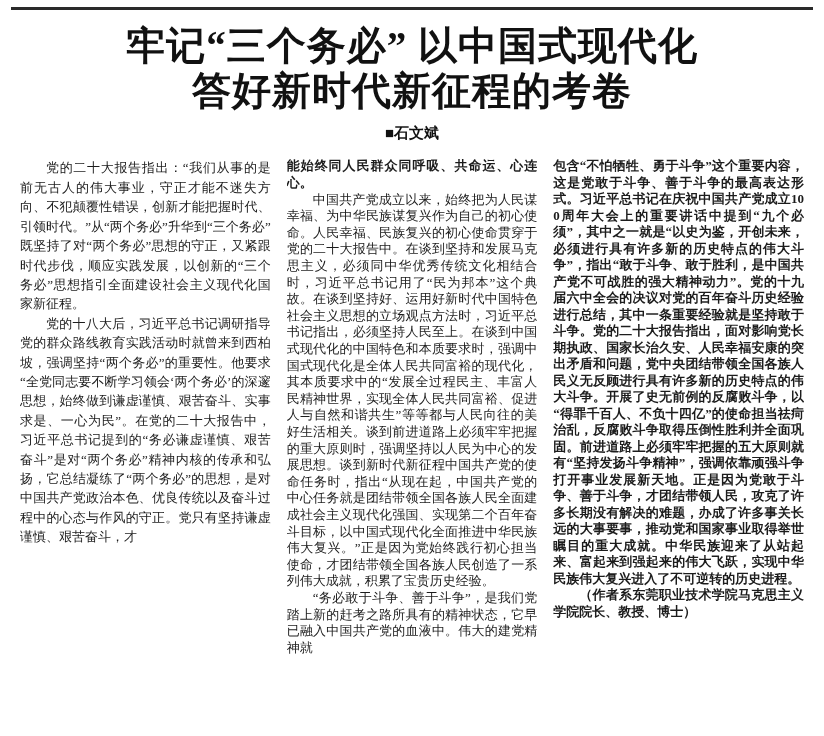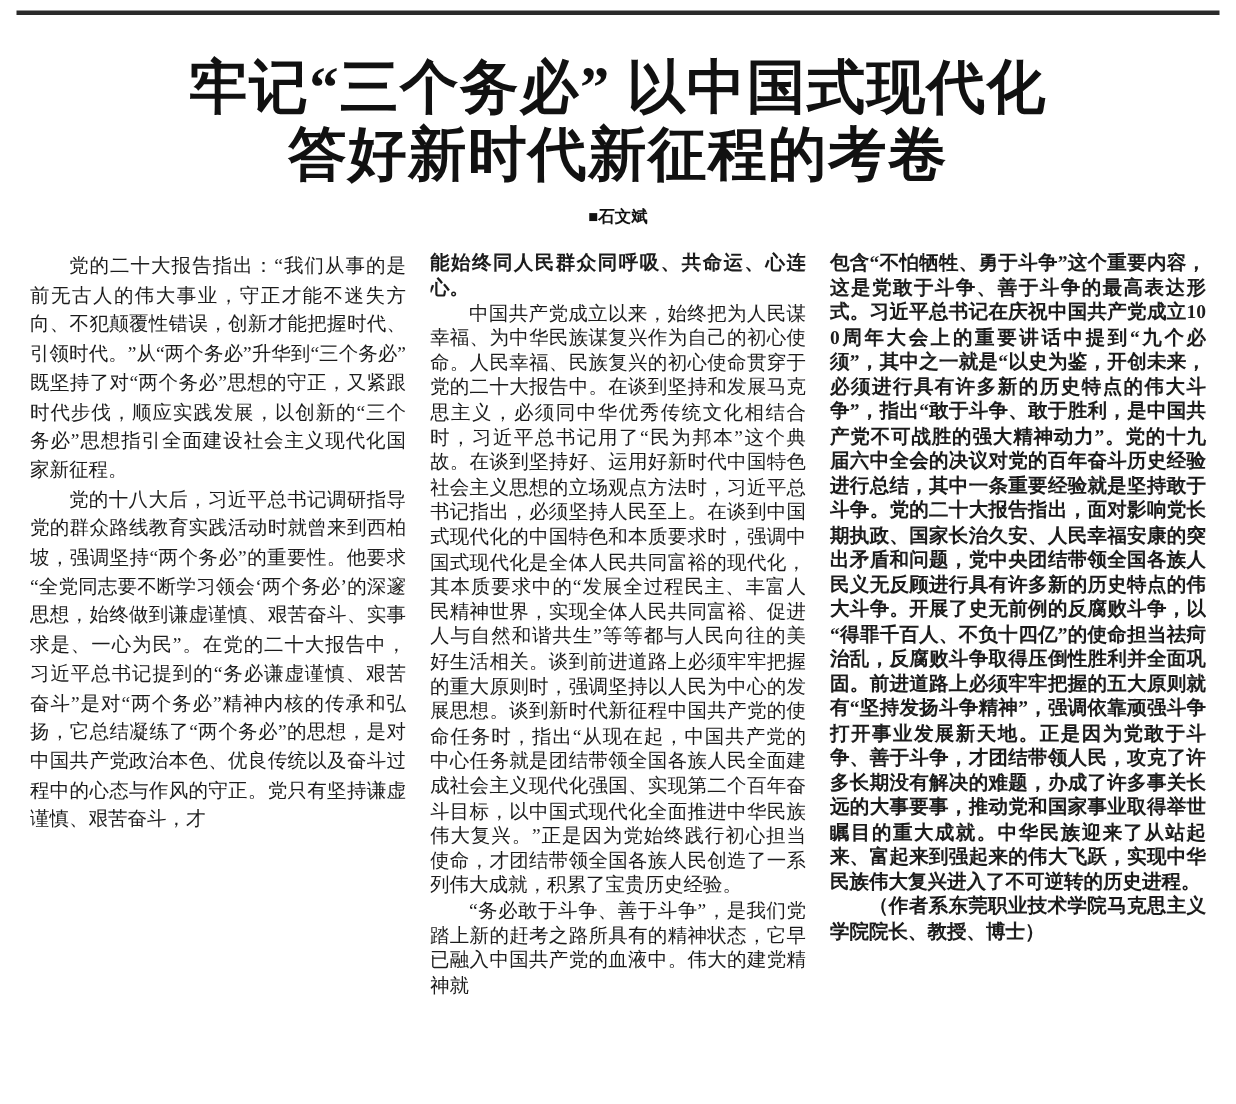--- a/index.html
+++ b/index.html
@@ -15,33 +15,33 @@
     color: #1a1a1a;
     font-family: "Liberation Serif", "DejaVu Serif", serif;
     overflow: hidden;
   }
   .top-rule {
     margin: 7px 11px 0 11px;
     height: 3px;
     background: #2a2a2a;
   }
   .headline {
-    margin-top: 26px;
+    margin-top: 13px;
     text-align: center;
     font-weight: 700;
     font-size: 39px;
     line-height: 1.16;
     letter-spacing: 1px;
     color: #111;
   }
   .byline {
     margin-top: 11px;
     text-align: center;
     font-weight: 700;
-    font-size: 11px;
+    font-size: 15px;
     color: #111;
     font-family: "Liberation Sans", "DejaVu Sans", sans-serif;
   }
   .columns {
     display: flex;
     gap: 16px;
     padding: 0 20px;
     margin-top: 15px;
   }
   .col {

